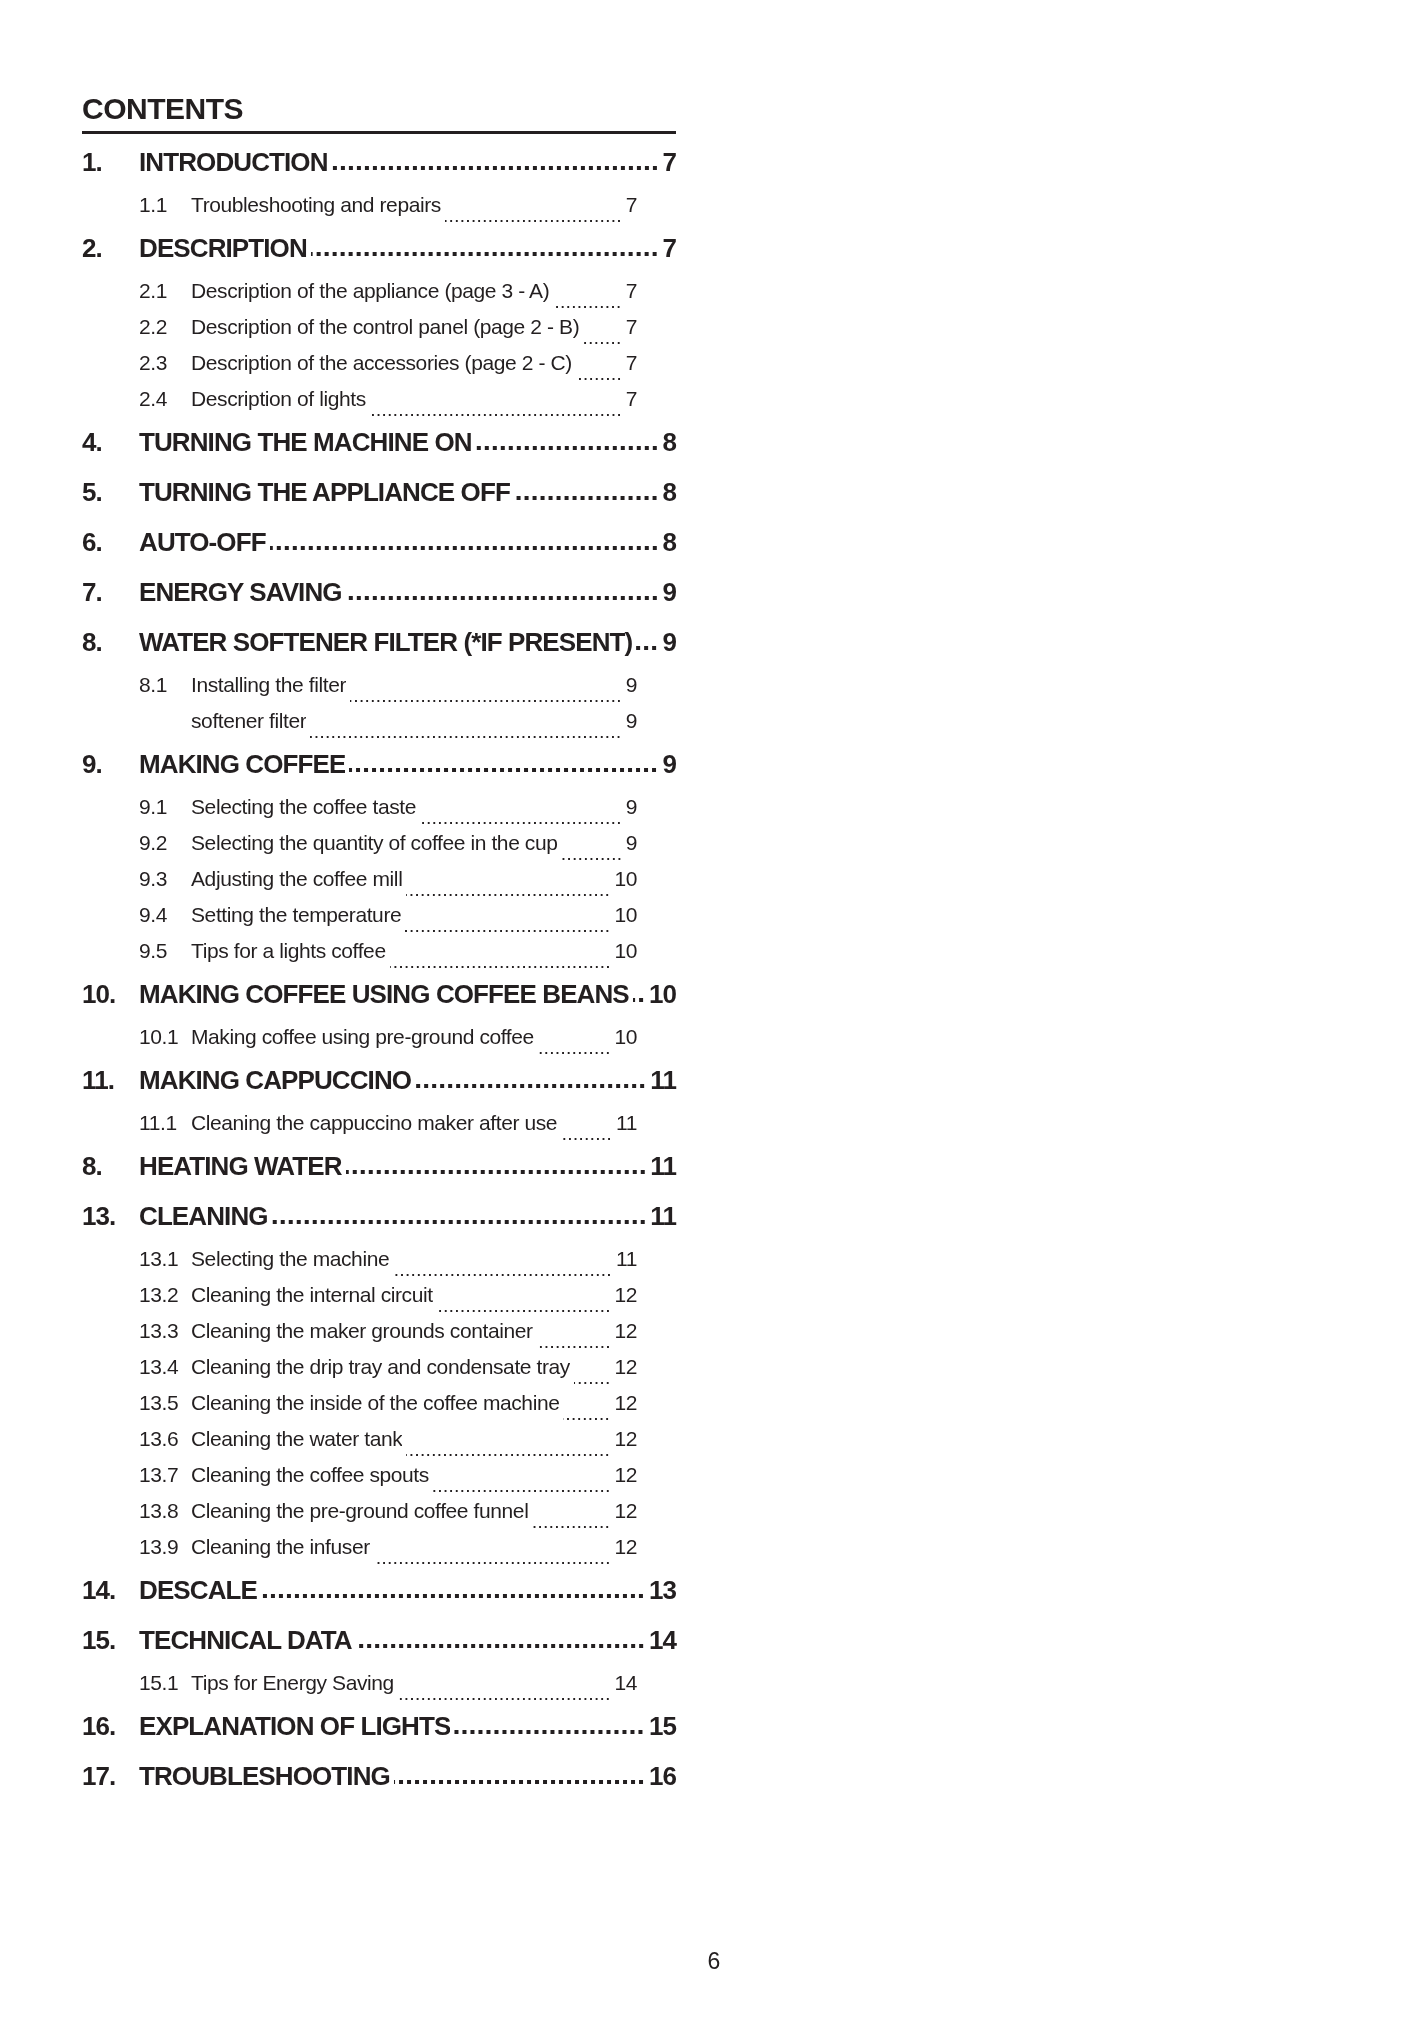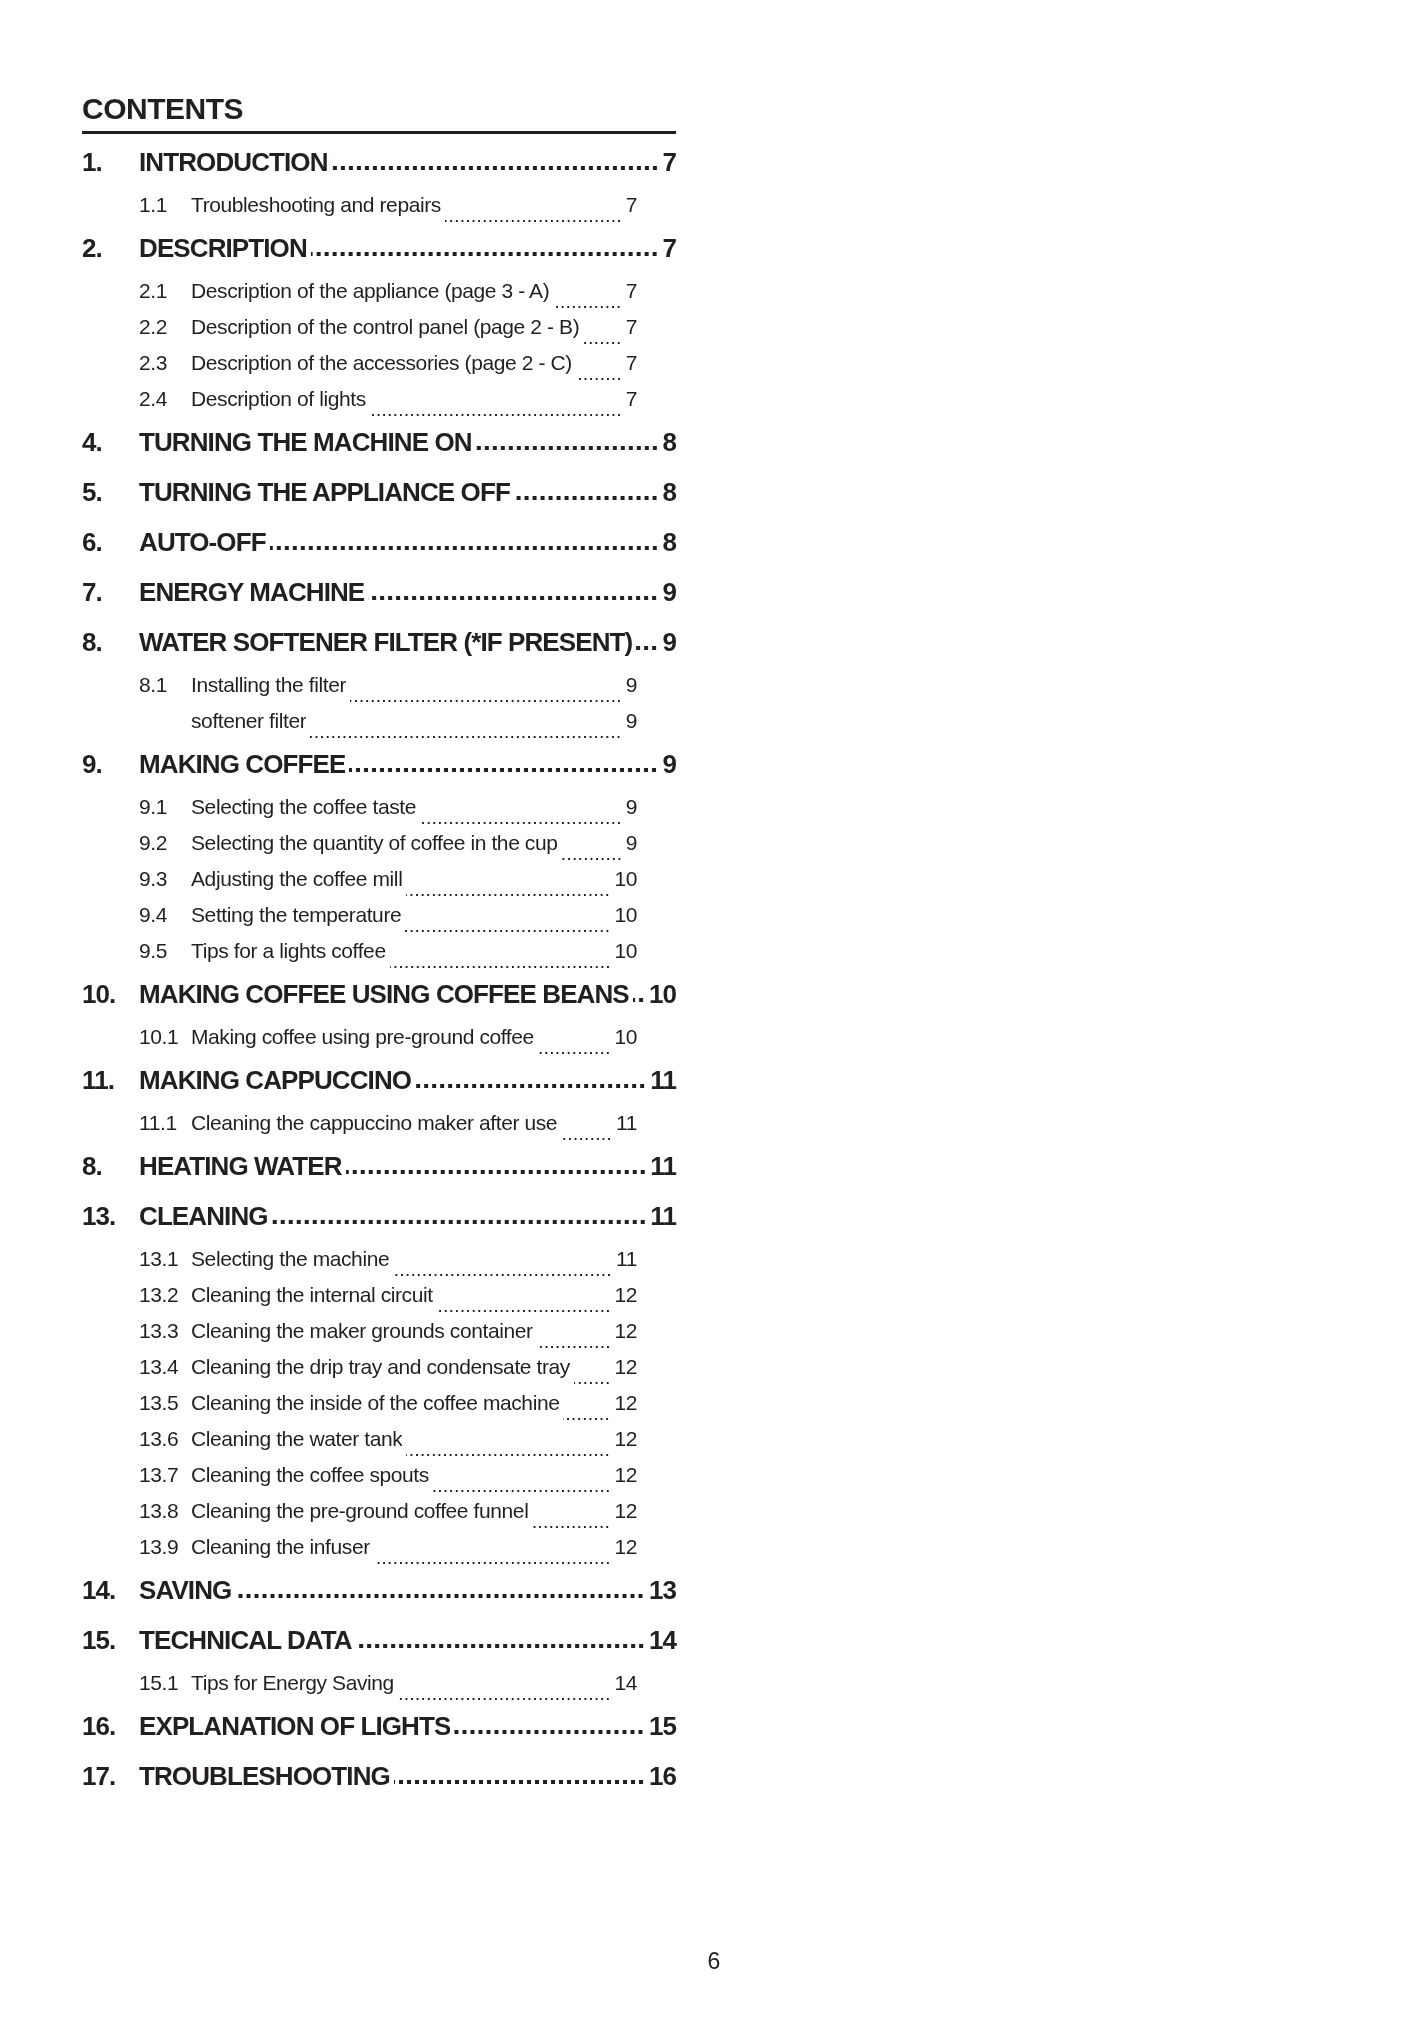--- a/index.html
+++ b/index.html
@@ -157,21 +157,21 @@
     <span class="pg">8</span>
   </div>
         <div class="row main">
     <span class="num">6.</span>
     <span class="title">AUTO-OFF</span>
     <span class="leader"></span>
     <span class="pg">8</span>
   </div>
         <div class="row main">
     <span class="num">7.</span>
-    <span class="title">ENERGY MACHINE</span>
+    <span class="title">ENERGY SAVING</span>
     <span class="leader"></span>
     <span class="pg">9</span>
   </div>
         <div class="row main">
     <span class="num">8.</span>
     <span class="title">WATER SOFTENER FILTER (*IF PRESENT)</span>
     <span class="leader"></span>
     <span class="pg">9</span>
   </div>
         <div class="row sub">
@@ -307,21 +307,21 @@
     <span class="pg">12</span>
   </div>
         <div class="row sub">
     <span class="num">13.9</span>
     <span class="title">Cleaning the infuser</span>
     <span class="leader"></span>
     <span class="pg">12</span>
   </div>
         <div class="row main">
     <span class="num">14.</span>
-    <span class="title">SAVING</span>
+    <span class="title">DESCALE</span>
     <span class="leader"></span>
     <span class="pg">13</span>
   </div>
         <div class="row main">
     <span class="num">15.</span>
     <span class="title">TECHNICAL DATA</span>
     <span class="leader"></span>
     <span class="pg">14</span>
   </div>
         <div class="row sub">

